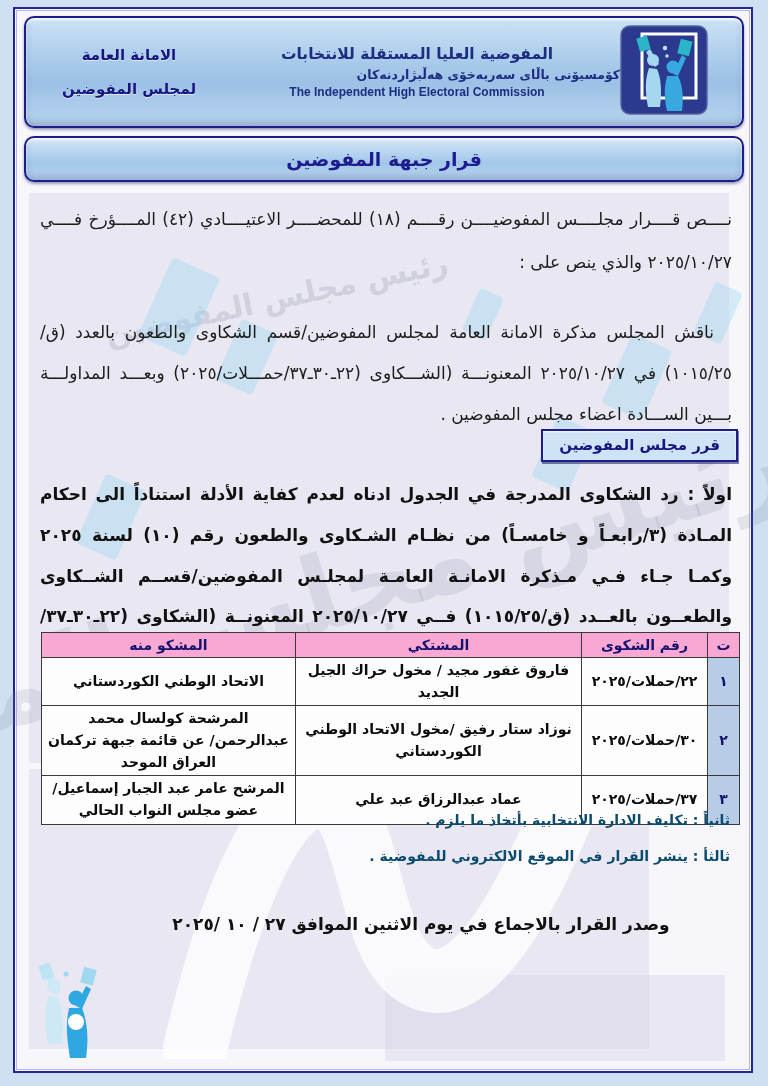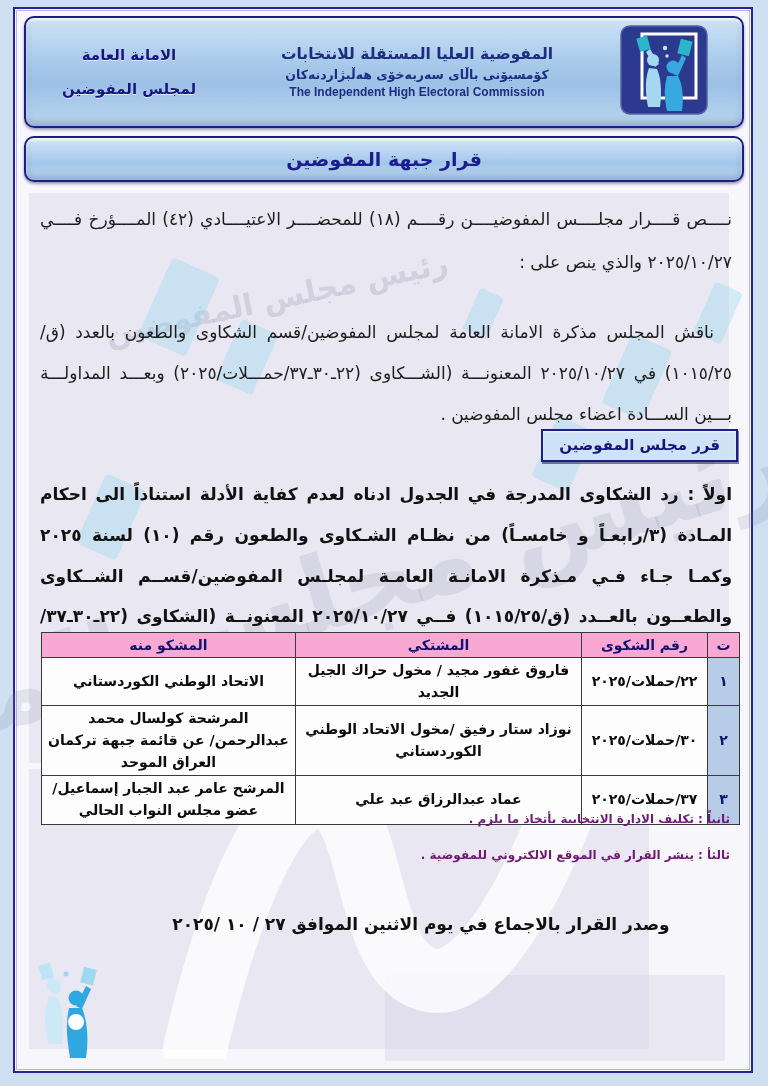--- a/index.html
+++ b/index.html
@@ -28,21 +28,21 @@
     position:absolute;left:24px;top:16px;width:720px;height:112px;z-index:3;
     border:2px solid #1d1d8a;border-radius:10px;box-sizing:border-box;
     background:linear-gradient(180deg,#cde2f5 0%,#a9cbeb 40%,#9cc1e6 60%,#b9d5ef 100%);
     box-shadow:inset 0 2px 3px rgba(255,255,255,0.85), inset 0 -4px 6px rgba(60,80,140,0.30), 0 2px 3px rgba(40,40,110,0.45);
     display:flex;align-items:center;
   }
   .hdr-logo{flex:0 0 auto;margin-right:34px;}
   .hdr-center{flex:1 1 auto;text-align:center;color:#1d2d80;line-height:1.25;}
   .hdr-center .l1{font-size:20px;font-weight:bold;}
   .hdr-center .l2{font-size:15.5px;font-weight:bold;margin-top:1px;}
-  .hdr-center .l3{font-size:12.5px;font-weight:bold;margin-top:3px;}
+  .hdr-center .l3{font-size:12.5px;font-weight:bold;margin-top:3px;text-align:right;}
   .hdr-center .l4{font-family:"Liberation Sans",sans-serif;font-size:12px;font-weight:bold;margin-top:2px;}
   .hdr-right{
     flex:0 0 170px;margin-left:18px;text-align:center;color:#15157d;
     font-size:15px;font-weight:bold;line-height:2.3;
     text-shadow:0 1px 0 rgba(255,255,255,0.6);
   }
   
   .title-bar{
     position:absolute;left:24px;top:136px;width:720px;height:46px;z-index:3;
     border:2px solid #1d1d8a;border-radius:10px;box-sizing:border-box;
@@ -81,21 +81,21 @@
     background:#fdfdfe;color:#0b0b0b;font-size:14px;font-weight:bold;line-height:1.55;height:42px;
   }
   table.complaints td.c0{background:#b7cce7;color:#13136e;}
   table.complaints td.c1{letter-spacing:0.5px;white-space:nowrap;}
   table.complaints .w-no{width:32px;}
   table.complaints .w-cn{width:126px;}
   table.complaints .w-cm{width:286px;}
   table.complaints .w-ca{width:254px;}
   .item{
     position:absolute;right:38px;left:40px;z-index:3;
-    color:#701a75;font-size:12px;font-weight:bold;text-align:right;
+    color:#0c4a6e;font-size:14px;font-weight:bold;text-align:right;
   }
   .item2{top:812px;}
   .item3{top:848px;}
   .closing{
     position:absolute;right:0;left:74px;top:914px;z-index:3;text-align:center;
     color:#111;font-size:17px;font-weight:bold;
   }
   .foot-logo{position:absolute;left:20px;top:958px;z-index:2;}
 </style>
 </head>

